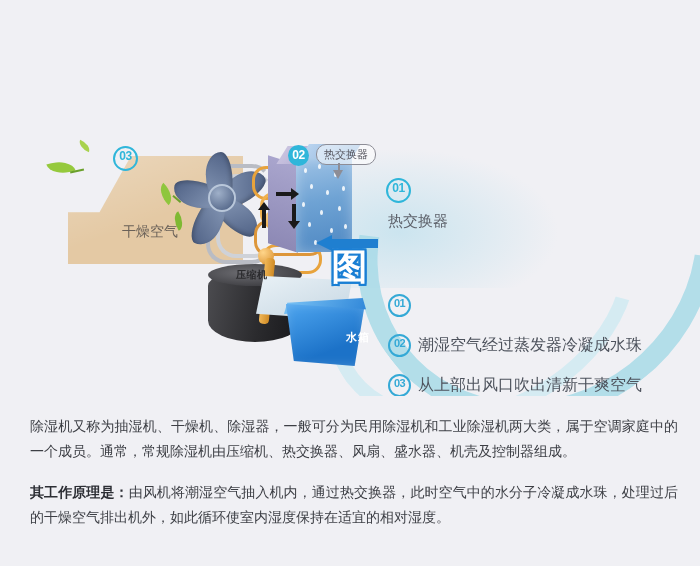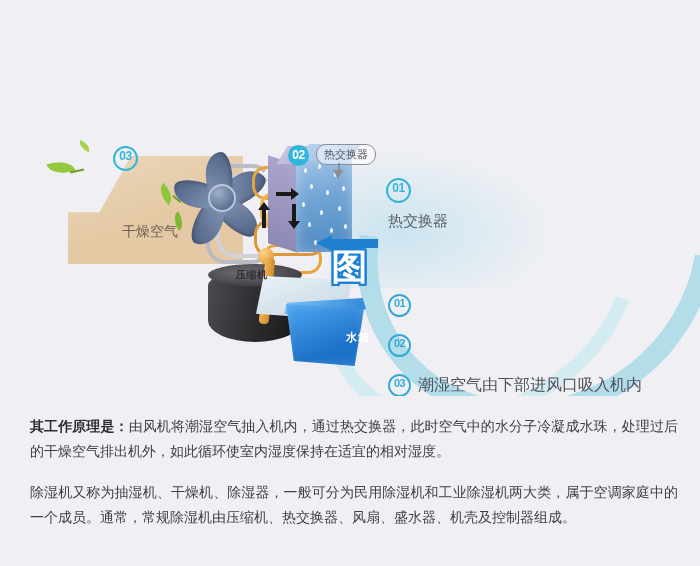--- a/index.html
+++ b/index.html
@@ -573,31 +573,32 @@
 
     <div class="badge hollow" style="left:113px; top:28px;">03</div>
     <div class="air-label" style="left:122px; top:105px; font-size:14px; color:#6a6158;">干燥空气</div>
 
     <div class="legend">
       <div class="legend-row">
         <div class="legend-badge">01</div>
       </div>
       <div class="legend-row">
         <div class="legend-badge">02</div>
+        <div class="legend-text">潮湿空气经过蒸发器冷凝成水珠</div>
       </div>
       <div class="legend-row">
         <div class="legend-badge">03</div>
-        <div class="legend-text">潮湿空气由下部进风口吸入机内</div>
+        <div class="legend-text">从上部出风口吹出清新干爽空气</div>
       </div>
     </div>
 
   </div>
 
   <div class="overlay">
     <div><span>图</span></div>
   </div>
 
   <div class="body-copy">
+    <p class="para">除湿机又称为抽湿机、干燥机、除湿器，一般可分为民用除湿机和工业除湿机两大类，属于空调家庭中的一个成员。通常，常规除湿机由压缩机、热交换器、风扇、盛水器、机壳及控制器组成。</p>
     <p class="para"><span class="lead">其工作原理是：</span><span>由风机将潮湿空气抽入机内，通过热交换器，此时空气中的水分子冷凝成水珠，处理过后的干燥空气排出机外，如此循环使室内湿度保持在适宜的相对湿度。</span></p>
-    <p class="para">除湿机又称为抽湿机、干燥机、除湿器，一般可分为民用除湿机和工业除湿机两大类，属于空调家庭中的一个成员。通常，常规除湿机由压缩机、热交换器、风扇、盛水器、机壳及控制器组成。</p>
   </div>
 
 </div>
 
 </body></html>

